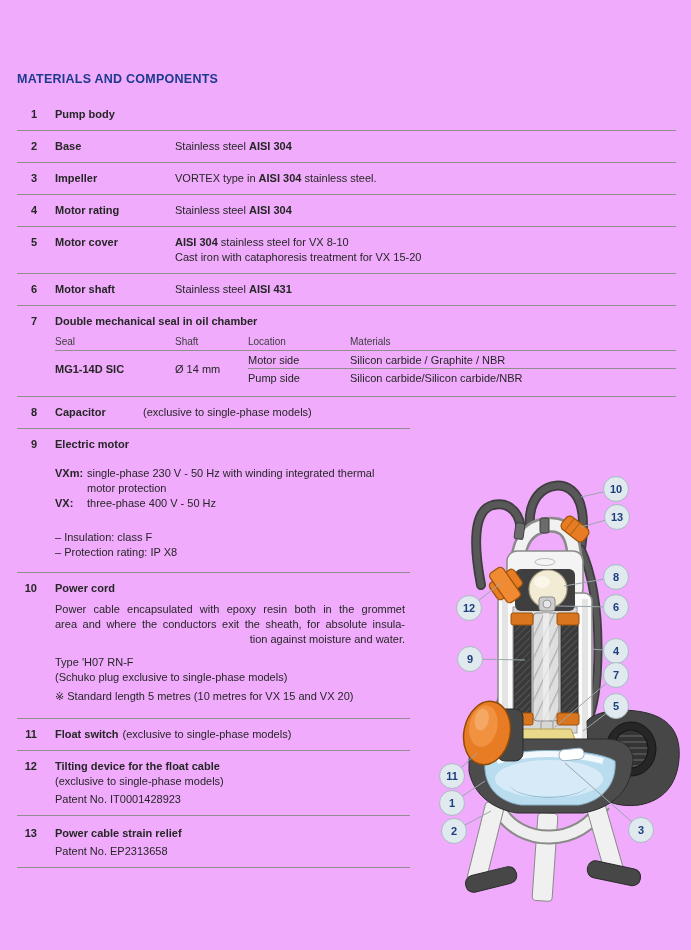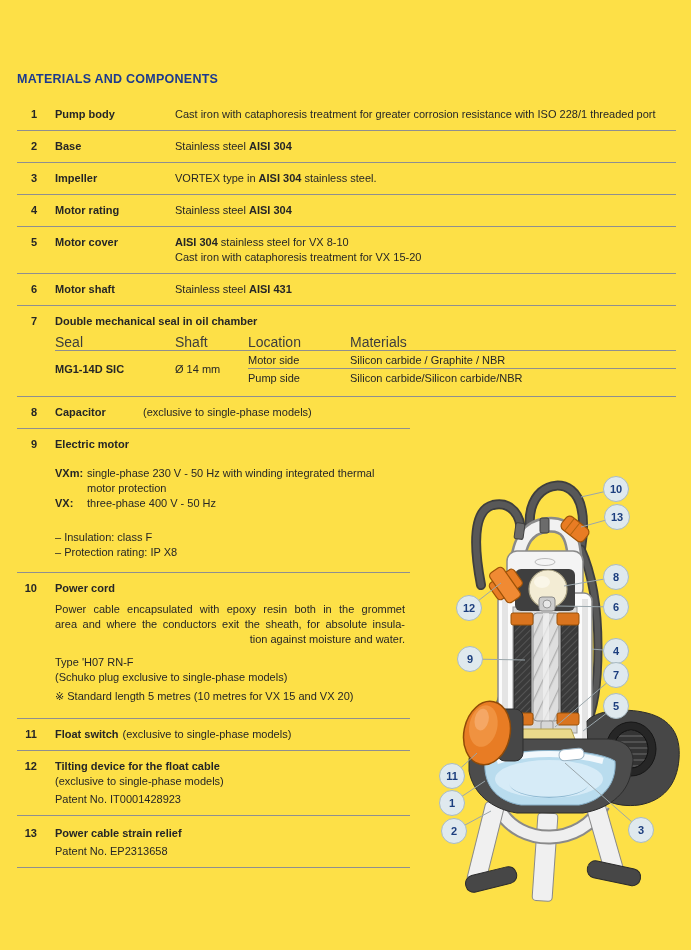--- a/index.html
+++ b/index.html
@@ -1,17 +1,17 @@
 <!DOCTYPE html>
 <html><head>
 <meta charset="utf-8">
 <style>
   html,body { margin:0; padding:0; background:#ffffff; }
   .page {
-    position:relative; width:691px; height:950px; background:#fde047;
+    position:relative; width:691px; height:950px; background:#f0abfc;
     font-family:"Liberation Sans","DejaVu Sans",sans-serif;
     font-size:11px; line-height:15px; color:#262626; overflow:hidden;
   }
   .title {
     position:absolute; left:17px; top:72px; margin:0;
     font-size:12.5px; line-height:15px; font-weight:bold;
     color:#1c3a8e; letter-spacing:.25px;
   }
   .list { position:absolute; left:17px; top:99px; width:659px; }
   .row { display:flex; align-items:flex-start; border-bottom:1px solid #8f8f8f; padding:8px 0; }
@@ -20,21 +20,21 @@
   .name { width:120px; flex:none; margin-left:18px; font-weight:bold; }
   .name.w88 { width:88px; }
   .body { flex:1; margin-left:18px; }
   .desc { flex:1; padding-right:2px; }
   .b { font-weight:bold; }
   .bname { font-weight:bold; }
   .inline-note { margin-left:4px; }
   
   .sealwrap { flex:1; margin-left:18px; }
   .sealtbl { display:grid; grid-template-columns:120px 73px 102px 1fr; margin-top:7px; }
-  .sealtbl .hd { font-size:14px; line-height:12px; color:#3d3d3d; border-bottom:1px solid #8f8f8f; padding-bottom:2px; }
+  .sealtbl .hd { font-size:10px; line-height:12px; color:#3d3d3d; border-bottom:1px solid #8f8f8f; padding-bottom:2px; }
   .sealtbl .cell { padding-top:2px; line-height:15px; }
   .sealtbl .span2 { grid-row:span 2; align-self:center; }
   .sealtbl .rule { border-bottom:1px solid #8f8f8f; }
   
   .mblock { margin-top:14px; }
   .mline { display:flex; }
   .mlabel { width:32px; flex:none; font-weight:bold; }
   .specs { margin-top:19px; }
   
   .cordpara { margin-top:6px; width:350px; }
@@ -54,21 +54,20 @@
 
 <div class="page">
 
   <h1 class="title">MATERIALS AND COMPONENTS</h1>
 
   <div class="list">
 
     <div class="row">
       <div class="num">1</div>
       <div class="name">Pump body</div>
-      <div class="desc"><span>Cast iron with cataphoresis treatment for greater corrosion resistance with ISO 228/1 threaded port</span></div>
     </div>
 
     <div class="row">
       <div class="num">2</div>
       <div class="name">Base</div>
       <div class="desc"><span>Stainless steel </span><span class="b">AISI 304</span></div>
     </div>
 
     <div class="row">
       <div class="num">3</div>

